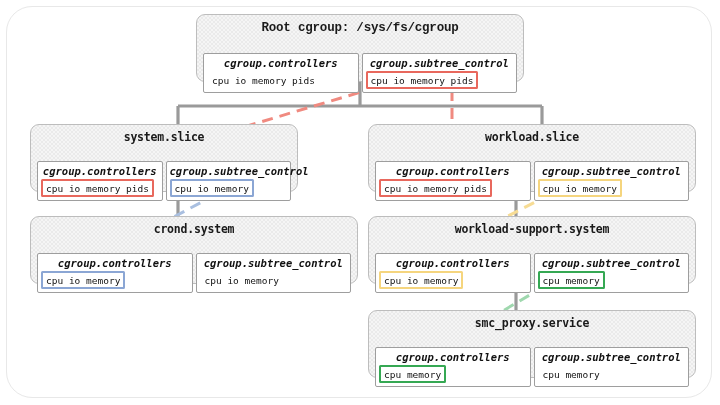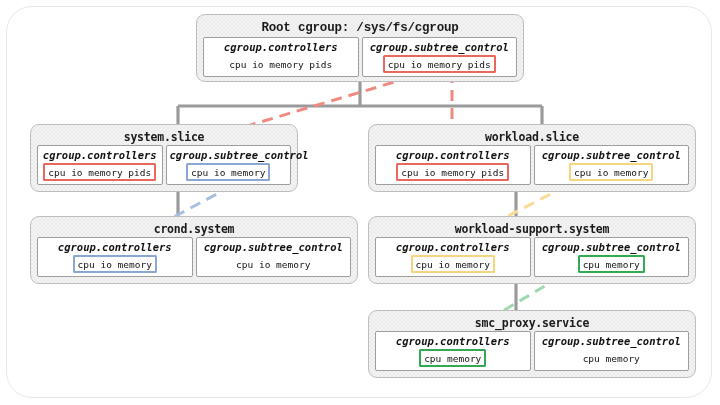--- a/index.html
+++ b/index.html
@@ -30,31 +30,31 @@
     background-size:4px 4px;
     background-position:0 0,2px 2px;
     padding:4px 6px 6px 6px;
   }
   .node-title{
     text-align:center;font-weight:bold;color:#1a1a1a;
     font-size:11.5px;line-height:16px;letter-spacing:-0.2px;
     white-space:nowrap;
   }
   .node-title.root{font-size:12.5px;line-height:18px;font-family:Liberation Mono, monospace;}
-  .fields{display:flex;gap:3px;margin-top:0;}
+  .fields{display:flex;gap:3px;margin-top:16px;}
   .field{
     flex:1 1 0;min-width:0;
     background:#ffffff;border:1px solid #9e9e9e;border-radius:2px;
     padding:2px 3px 3px 3px;box-sizing:border-box;
   }
   .field-name{
     text-align:center;font-style:italic;font-weight:bold;
     font-size:10.5px;line-height:14px;color:#111;white-space:nowrap;
   }
-  .field-val-wrap{display:flex;justify-content:center;margin-top:1px;}
+  .field-val-wrap{display:flex;justify-content:flex-start;margin-top:1px;}
   .field-val{
     font-size:9.5px;line-height:13px;color:#111;white-space:nowrap;
     padding:0.5px 3px;border:2px solid transparent;border-radius:1.5px;
     box-sizing:border-box;
   }
   .hl-red{border-color:#e8685d;}
   .hl-blue{border-color:#8ba6d4;}
   .hl-yellow{border-color:#f5d57e;}
   .hl-green{border-color:#35a853;}
 

